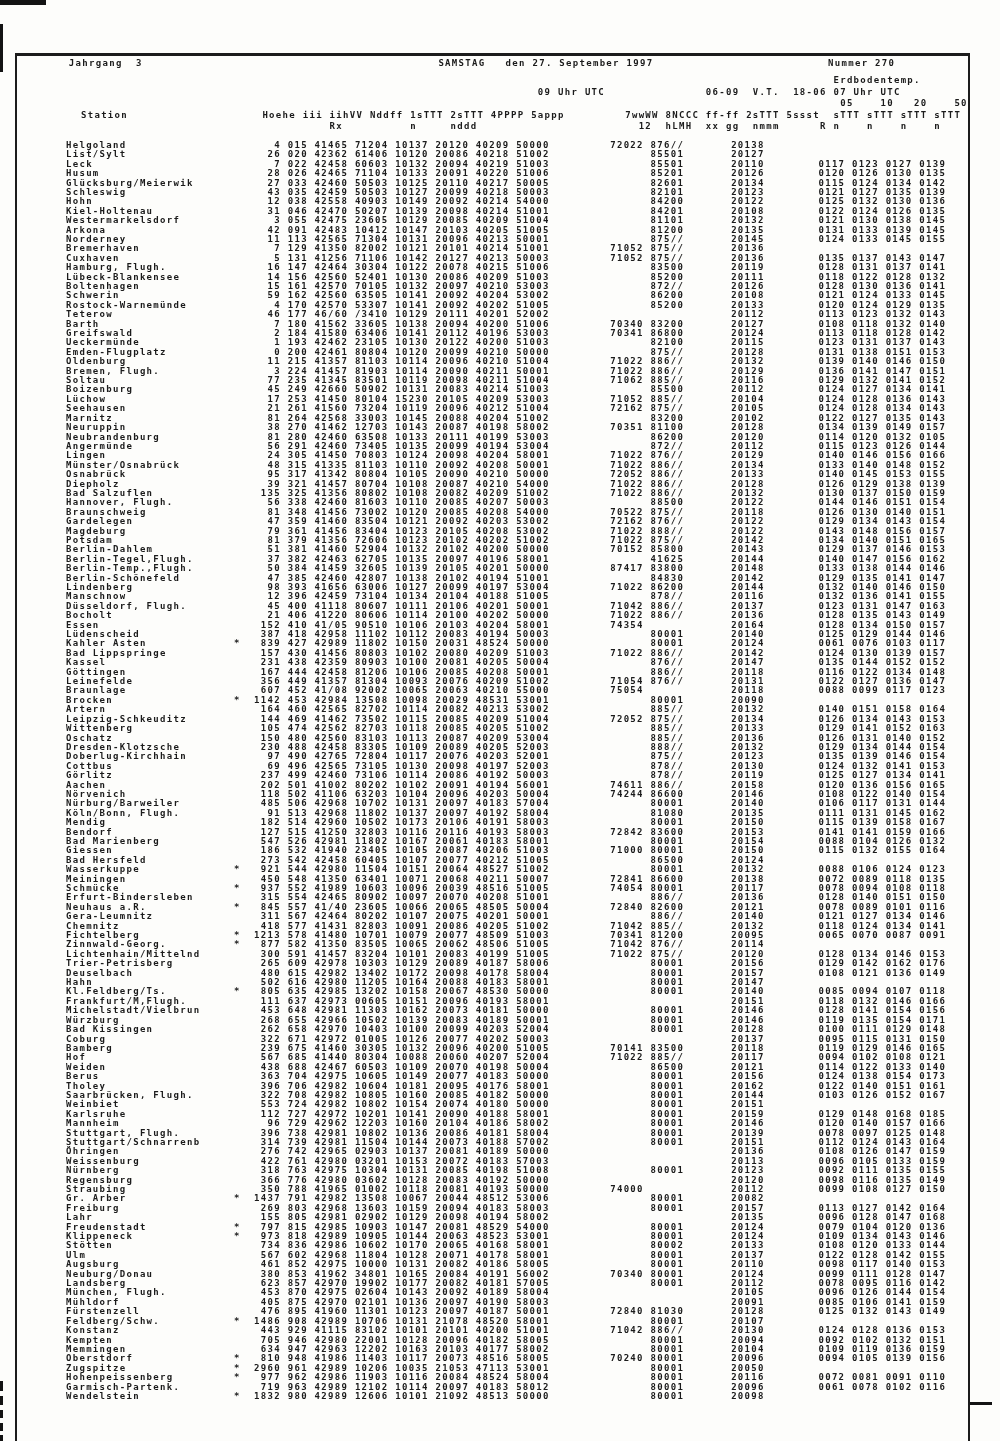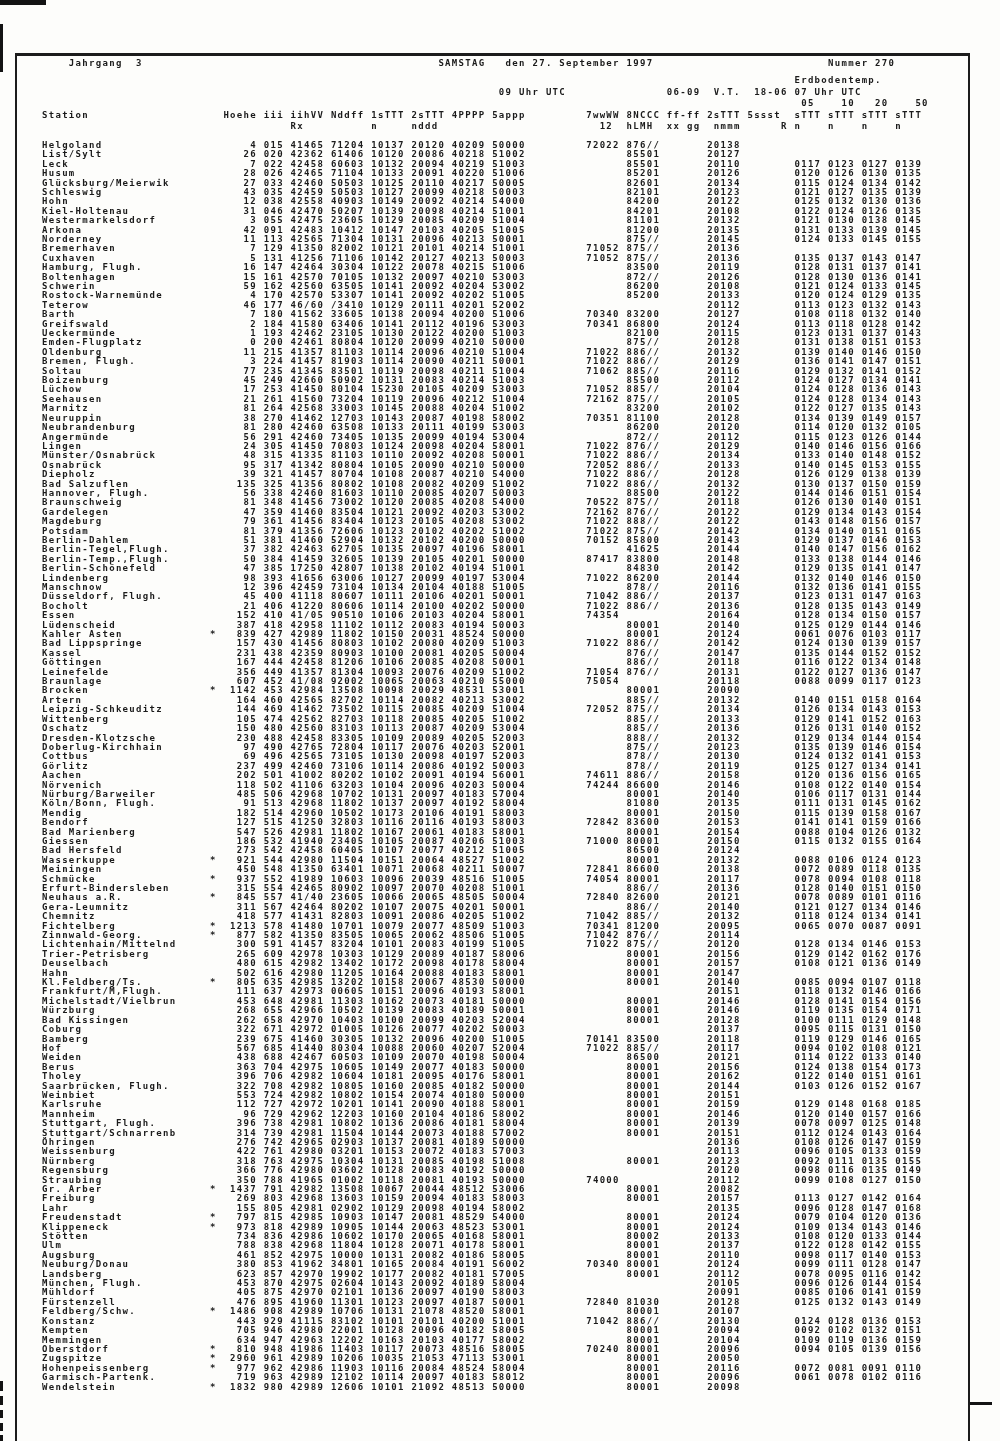--- a/index.html
+++ b/index.html
@@ -5,23 +5,23 @@
   html,body{margin:0;padding:0;background:#ffffff;}
   body{width:1000px;height:1441px;position:relative;overflow:hidden;
        font-family:"DejaVu Sans Mono",monospace;background:#fdfdfb;}
   .frame{position:absolute;left:15px;top:53px;width:955px;height:1409px;
          border:2px solid #1c1c1c;border-top-width:3px;box-sizing:border-box;
          padding-left:25px;background:#fdfdfb;}
   .line{white-space:pre;font-family:"DejaVu Sans Mono",monospace;
         font-weight:bold;font-size:9px;line-height:9.4px;letter-spacing:1.3px;
         color:#1b1b1b;}
   .masthead{margin-top:3px;}
-  .hdrblock{margin-top:7px;}
+  .hdrblock{margin-top:7px;margin-left:39px;}
   .hdrblock .line{line-height:11.5px;}
-  .rows{margin-top:8px;}
+  .rows{margin-top:8px;margin-left:24px;}
   .artifact{position:absolute;background:#131313;}
   .bottom-rule{position:absolute;left:30px;top:1402px;width:962px;height:3px;background:#131313;}
 </style>
 </head>
 <body>
 
 <div class="artifact" style="left:0;top:0;width:46px;height:5px;"></div>
 <div class="artifact" style="left:0;top:24px;width:3px;height:48px;"></div>
 <div class="artifact" style="left:0;top:1381px;width:3px;height:10px;"></div>
 <div class="artifact" style="left:0;top:1396px;width:3px;height:9px;"></div>
@@ -48,20 +48,21 @@
       <div class="line">Glücksburg/Meierwik           27 033 42460 50503 10125 20110 40217 50005               82601       20134        0115 0124 0134 0142</div>
       <div class="line">Schleswig                     43 035 42459 50503 10127 20099 40218 50003               82101       20123        0121 0127 0135 0139</div>
       <div class="line">Hohn                          12 038 42558 40903 10149 20092 40214 54000               84200       20122        0125 0132 0130 0136</div>
       <div class="line">Kiel-Holtenau                 31 046 42470 50207 10139 20098 40214 51001               84201       20108        0122 0124 0126 0135</div>
       <div class="line">Westermarkelsdorf              3 055 42475 23605 10129 20085 40209 51004               81101       20132        0121 0130 0138 0145</div>
       <div class="line">Arkona                        42 091 42483 10412 10147 20103 40205 51005               81200       20135        0131 0133 0139 0145</div>
       <div class="line">Norderney                     11 113 42565 71304 10131 20096 40213 50001               875//       20145        0124 0133 0145 0155</div>
       <div class="line">Bremerhaven                    7 129 41350 82002 10121 20101 40214 51001         71052 875//       20136</div>
       <div class="line">Cuxhaven                       5 131 41256 71106 10142 20127 40213 50003         71052 875//       20136        0135 0137 0143 0147</div>
       <div class="line">Hamburg, Flugh.               16 147 42464 30304 10122 20078 40215 51006               83500       20119        0128 0131 0137 0141</div>
+      <div class="line">Lübeck-Blankensee             14 156 42560 52401 10130 20086 40209 51003               85200       20111        0118 0122 0128 0132</div>
       <div class="line">Boltenhagen                   15 161 42570 70105 10132 20097 40210 53003               872//       20126        0128 0130 0136 0141</div>
       <div class="line">Schwerin                      59 162 42560 63505 10141 20092 40204 53002               86200       20108        0121 0124 0133 0145</div>
       <div class="line">Rostock-Warnemünde             4 170 42570 53307 10141 20092 40202 51005               85200       20133        0120 0124 0129 0135</div>
       <div class="line">Teterow                       46 177 46/60 /3410 10129 20111 40201 52002                           20112        0113 0123 0132 0143</div>
       <div class="line">Barth                          7 180 41562 33605 10138 20094 40200 51006         70340 83200       20127        0108 0118 0132 0140</div>
       <div class="line">Greifswald                     2 184 41580 63406 10141 20112 40196 53003         70341 86800       20124        0113 0118 0128 0142</div>
       <div class="line">Ueckermünde                    1 193 42462 23105 10130 20122 40200 51003               82100       20115        0123 0131 0137 0143</div>
       <div class="line">Emden-Flugplatz                0 200 42461 80804 10120 20099 40210 50000               875//       20128        0131 0138 0151 0153</div>
       <div class="line">Oldenburg                     11 215 41357 81103 10114 20096 40210 51004         71022 886//       20132        0139 0140 0146 0150</div>
       <div class="line">Bremen, Flugh.                 3 224 41457 81903 10114 20090 40211 50001         71022 886//       20129        0136 0141 0147 0151</div>
@@ -79,21 +80,21 @@
       <div class="line">Diepholz                      39 321 41457 80704 10108 20087 40210 54000         71022 886//       20128        0126 0129 0138 0139</div>
       <div class="line">Bad Salzuflen                135 325 41356 80802 10108 20082 40209 51002         71022 886//       20132        0130 0137 0150 0159</div>
       <div class="line">Hannover, Flugh.              56 338 42460 81603 10110 20085 40207 50003               88500       20122        0144 0146 0151 0154</div>
       <div class="line">Braunschweig                  81 348 41456 73002 10120 20085 40208 54000         70522 875//       20118        0126 0130 0140 0151</div>
       <div class="line">Gardelegen                    47 359 41460 83504 10121 20092 40203 53002         72162 876//       20122        0129 0134 0143 0154</div>
       <div class="line">Magdeburg                     79 361 41456 83404 10123 20105 40208 53002         71022 888//       20122        0143 0148 0156 0157</div>
       <div class="line">Potsdam                       81 379 41356 72606 10123 20102 40202 51002         71022 875//       20142        0134 0140 0151 0165</div>
       <div class="line">Berlin-Dahlem                 51 381 41460 52904 10132 20102 40200 50000         70152 85800       20143        0129 0137 0146 0153</div>
       <div class="line">Berlin-Tegel,Flugh.           37 382 42463 62705 10135 20097 40196 58001               41625       20144        0140 0147 0156 0162</div>
       <div class="line">Berlin-Temp.,Flugh.           50 384 41459 32605 10139 20105 40201 50000         87417 83800       20148        0133 0138 0144 0146</div>
-      <div class="line">Berlin-Schönefeld             47 385 17250 42807 10138 20102 40194 51001               84830       20142        0129 0135 0141 0147</div>
+      <div class="line">Berlin-Schönefeld             47 385 42460 42807 10138 20102 40194 51001               84830       20142        0129 0135 0141 0147</div>
       <div class="line">Lindenberg                    98 393 41656 63006 10127 20099 40197 53004         71022 86200       20144        0132 0140 0146 0150</div>
       <div class="line">Manschnow                     12 396 42459 73104 10134 20104 40188 51005               878//       20116        0132 0136 0141 0155</div>
       <div class="line">Düsseldorf, Flugh.            45 400 41118 80607 10111 20106 40201 50001         71042 886//       20137        0123 0131 0147 0163</div>
       <div class="line">Bocholt                       21 406 41220 80606 10114 20100 40202 50000         71022 886//       20136        0128 0135 0143 0149</div>
       <div class="line">Essen                        152 410 41/05 90510 10106 20103 40204 58001         74354             20164        0128 0134 0150 0157</div>
       <div class="line">Lüdenscheid                  387 418 42958 11102 10112 20083 40194 50003               80001       20140        0125 0129 0144 0146</div>
       <div class="line">Kahler Asten             *   839 427 42989 11802 10150 20031 48524 50000               80001       20124        0061 0076 0103 0117</div>
       <div class="line">Bad Lippspringe              157 430 41456 80803 10102 20080 40209 51003         71022 886//       20142        0124 0130 0139 0157</div>
       <div class="line">Kassel                       231 438 42359 80903 10100 20081 40205 50004               876//       20147        0135 0144 0152 0152</div>
       <div class="line">Göttingen                    167 444 42458 81206 10106 20085 40208 50001               886//       20118        0116 0122 0134 0148</div>
@@ -151,21 +152,21 @@
       <div class="line">Weissenburg                  422 761 42980 03201 10153 20072 40183 57003                           20113        0096 0105 0133 0159</div>
       <div class="line">Nürnberg                     318 763 42975 10304 10131 20085 40198 51008               80001       20123        0092 0111 0135 0155</div>
       <div class="line">Regensburg                   366 776 42980 03602 10128 20083 40192 50000                           20120        0098 0116 0135 0149</div>
       <div class="line">Straubing                    350 788 41965 01002 10118 20081 40193 50000         74000             20112        0099 0108 0127 0150</div>
       <div class="line">Gr. Arber                *  1437 791 42982 13508 10067 20044 48512 53006               80001       20082</div>
       <div class="line">Freiburg                     269 803 42968 13603 10159 20094 40183 58003               80001       20157        0113 0127 0142 0164</div>
       <div class="line">Lahr                         155 805 42981 02902 10129 20098 40194 58002                           20135        0096 0128 0147 0168</div>
       <div class="line">Freudenstadt             *   797 815 42985 10903 10147 20081 48529 54000               80001       20124        0079 0104 0120 0136</div>
       <div class="line">Klippeneck               *   973 818 42989 10905 10144 20063 48523 53001               80001       20124        0109 0134 0143 0146</div>
       <div class="line">Stötten                      734 836 42986 10602 10170 20065 40168 58001               80002       20133        0108 0120 0133 0144</div>
-      <div class="line">Ulm                          788 838 42968 11804 10128 20071 40178 58001               80001       20137        0122 0128 0142 0155</div>
+      <div class="line">Ulm                          567 602 42968 11804 10128 20071 40178 58001               80001       20137        0122 0128 0142 0155</div>
       <div class="line">Augsburg                     461 852 42975 10000 10131 20082 40186 58005               80001       20110        0098 0117 0140 0153</div>
       <div class="line">Neuburg/Donau                380 853 41962 34801 10165 20084 40191 56002         70340 80001       20124        0099 0111 0128 0147</div>
       <div class="line">Landsberg                    623 857 42970 19902 10177 20082 40181 57005               80001       20112        0078 0095 0116 0142</div>
       <div class="line">München, Flugh.              453 870 42975 02604 10143 20092 40189 58004                           20105        0096 0126 0144 0154</div>
       <div class="line">Mühldorf                     405 875 42970 02101 10136 20097 40190 58003                           20091        0085 0106 0141 0159</div>
       <div class="line">Fürstenzell                  476 895 41960 11301 10123 20097 40187 50001         72840 81030       20128        0125 0132 0143 0149</div>
       <div class="line">Feldberg/Schw.           *  1486 908 42989 10706 10131 21078 48520 58001               80001       20107</div>
       <div class="line">Konstanz                     443 929 41115 83102 10101 20101 40200 51001         71042 886//       20130        0124 0128 0136 0153</div>
       <div class="line">Kempten                      705 946 42980 22001 10128 20096 40182 58005               80001       20094        0092 0102 0132 0151</div>
       <div class="line">Memmingen                    634 947 42963 12202 10163 20103 40177 58002               80001       20104        0109 0119 0136 0159</div>

